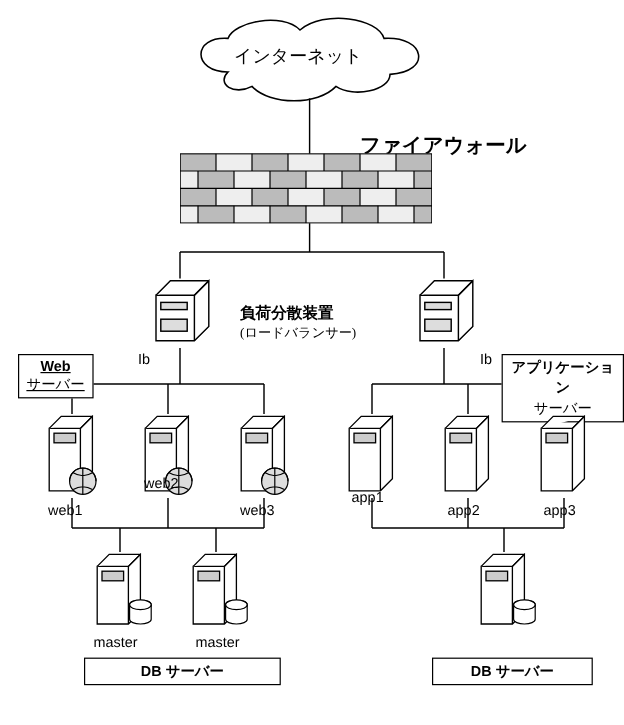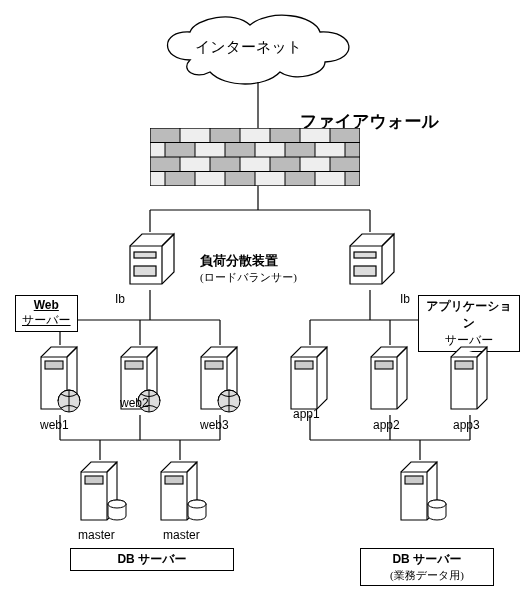--- a/index.html
+++ b/index.html
@@ -285,14 +285,13 @@
     <path d="M6 12 L16 2 L42 2 M32 12 L42 2 M32 12 L32 60"></path>
     <rect x="10" y="16" width="18" height="8" fill="#ccc"></rect>
   </g>
   <ellipse cx="42" cy="44" rx="9" ry="4" fill="#fff" stroke="#000"></ellipse>
   <path d="M33 44 v12 a9 4 0 0 0 18 0 v-12" fill="#fff" stroke="#000"></path>
   <ellipse cx="42" cy="44" rx="9" ry="4" fill="#fff" stroke="#000"></ellipse>
 </svg>
 
 <div class="boxed" style="left:360px; top:548px; width:120px;">
   <div style="font-weight:bold;">DB サーバー</div>
-  <div class="sub">(業務データ用)</div>
 </div>
 
 </body></html>

